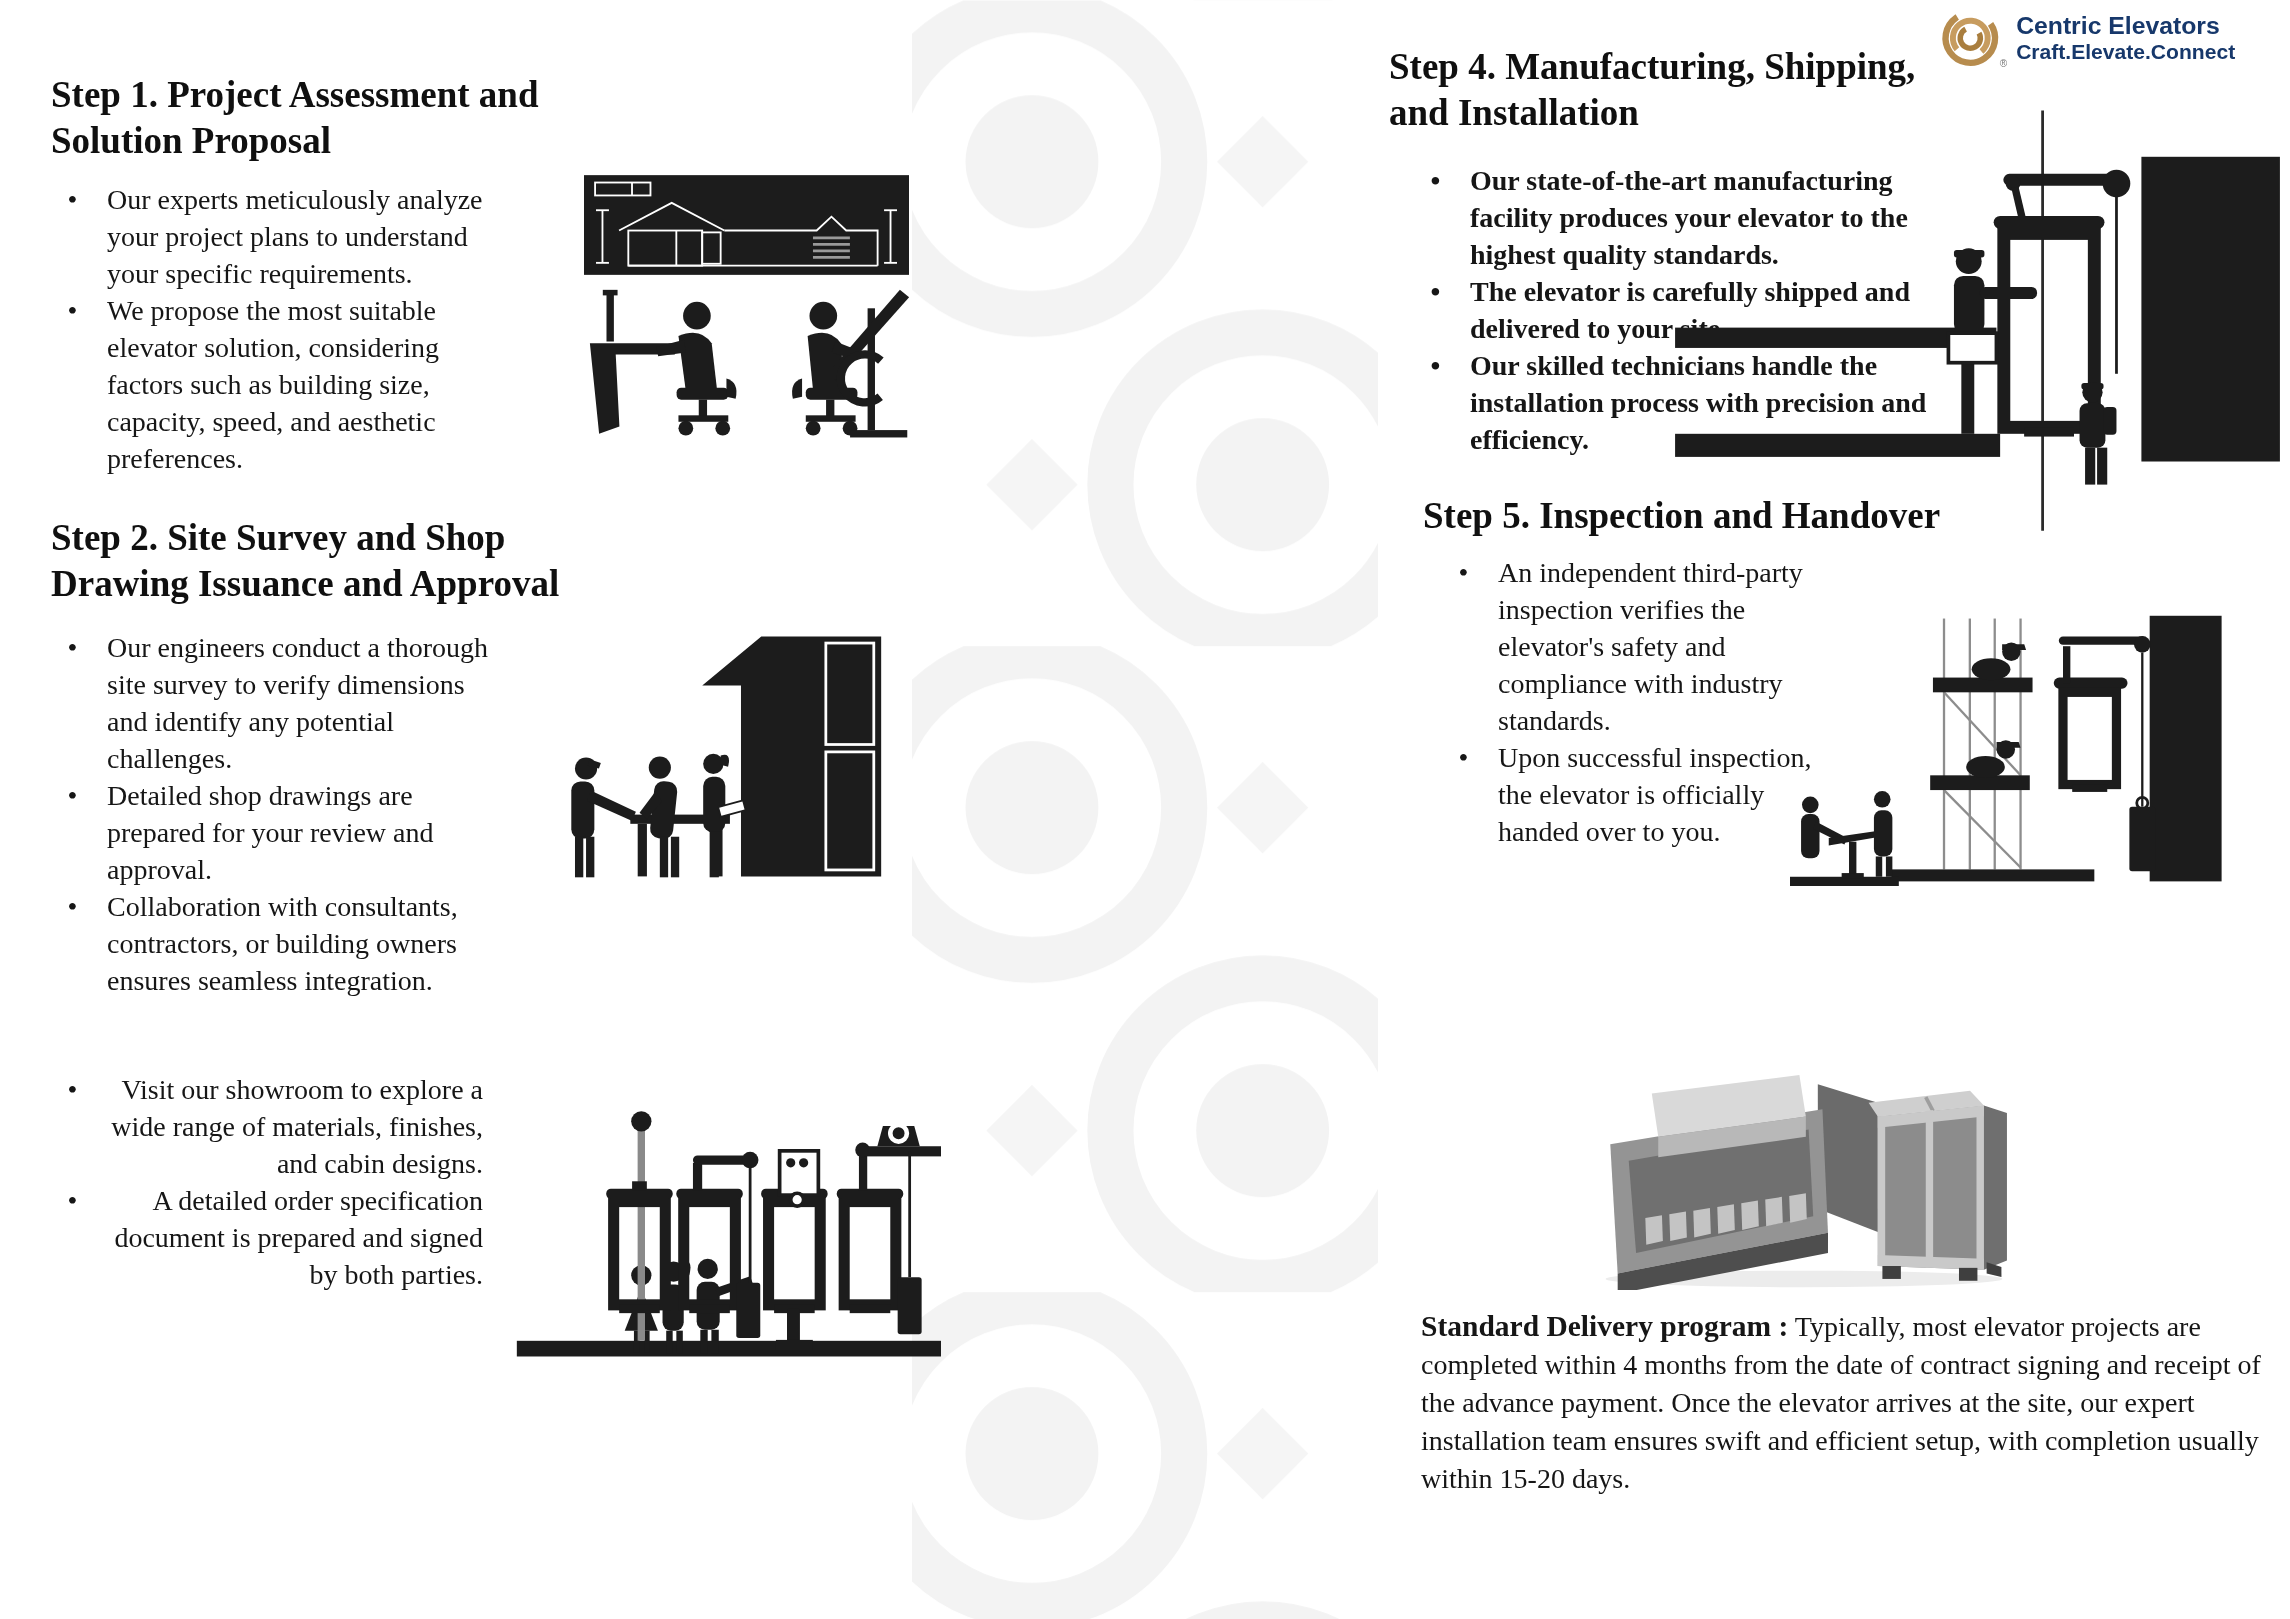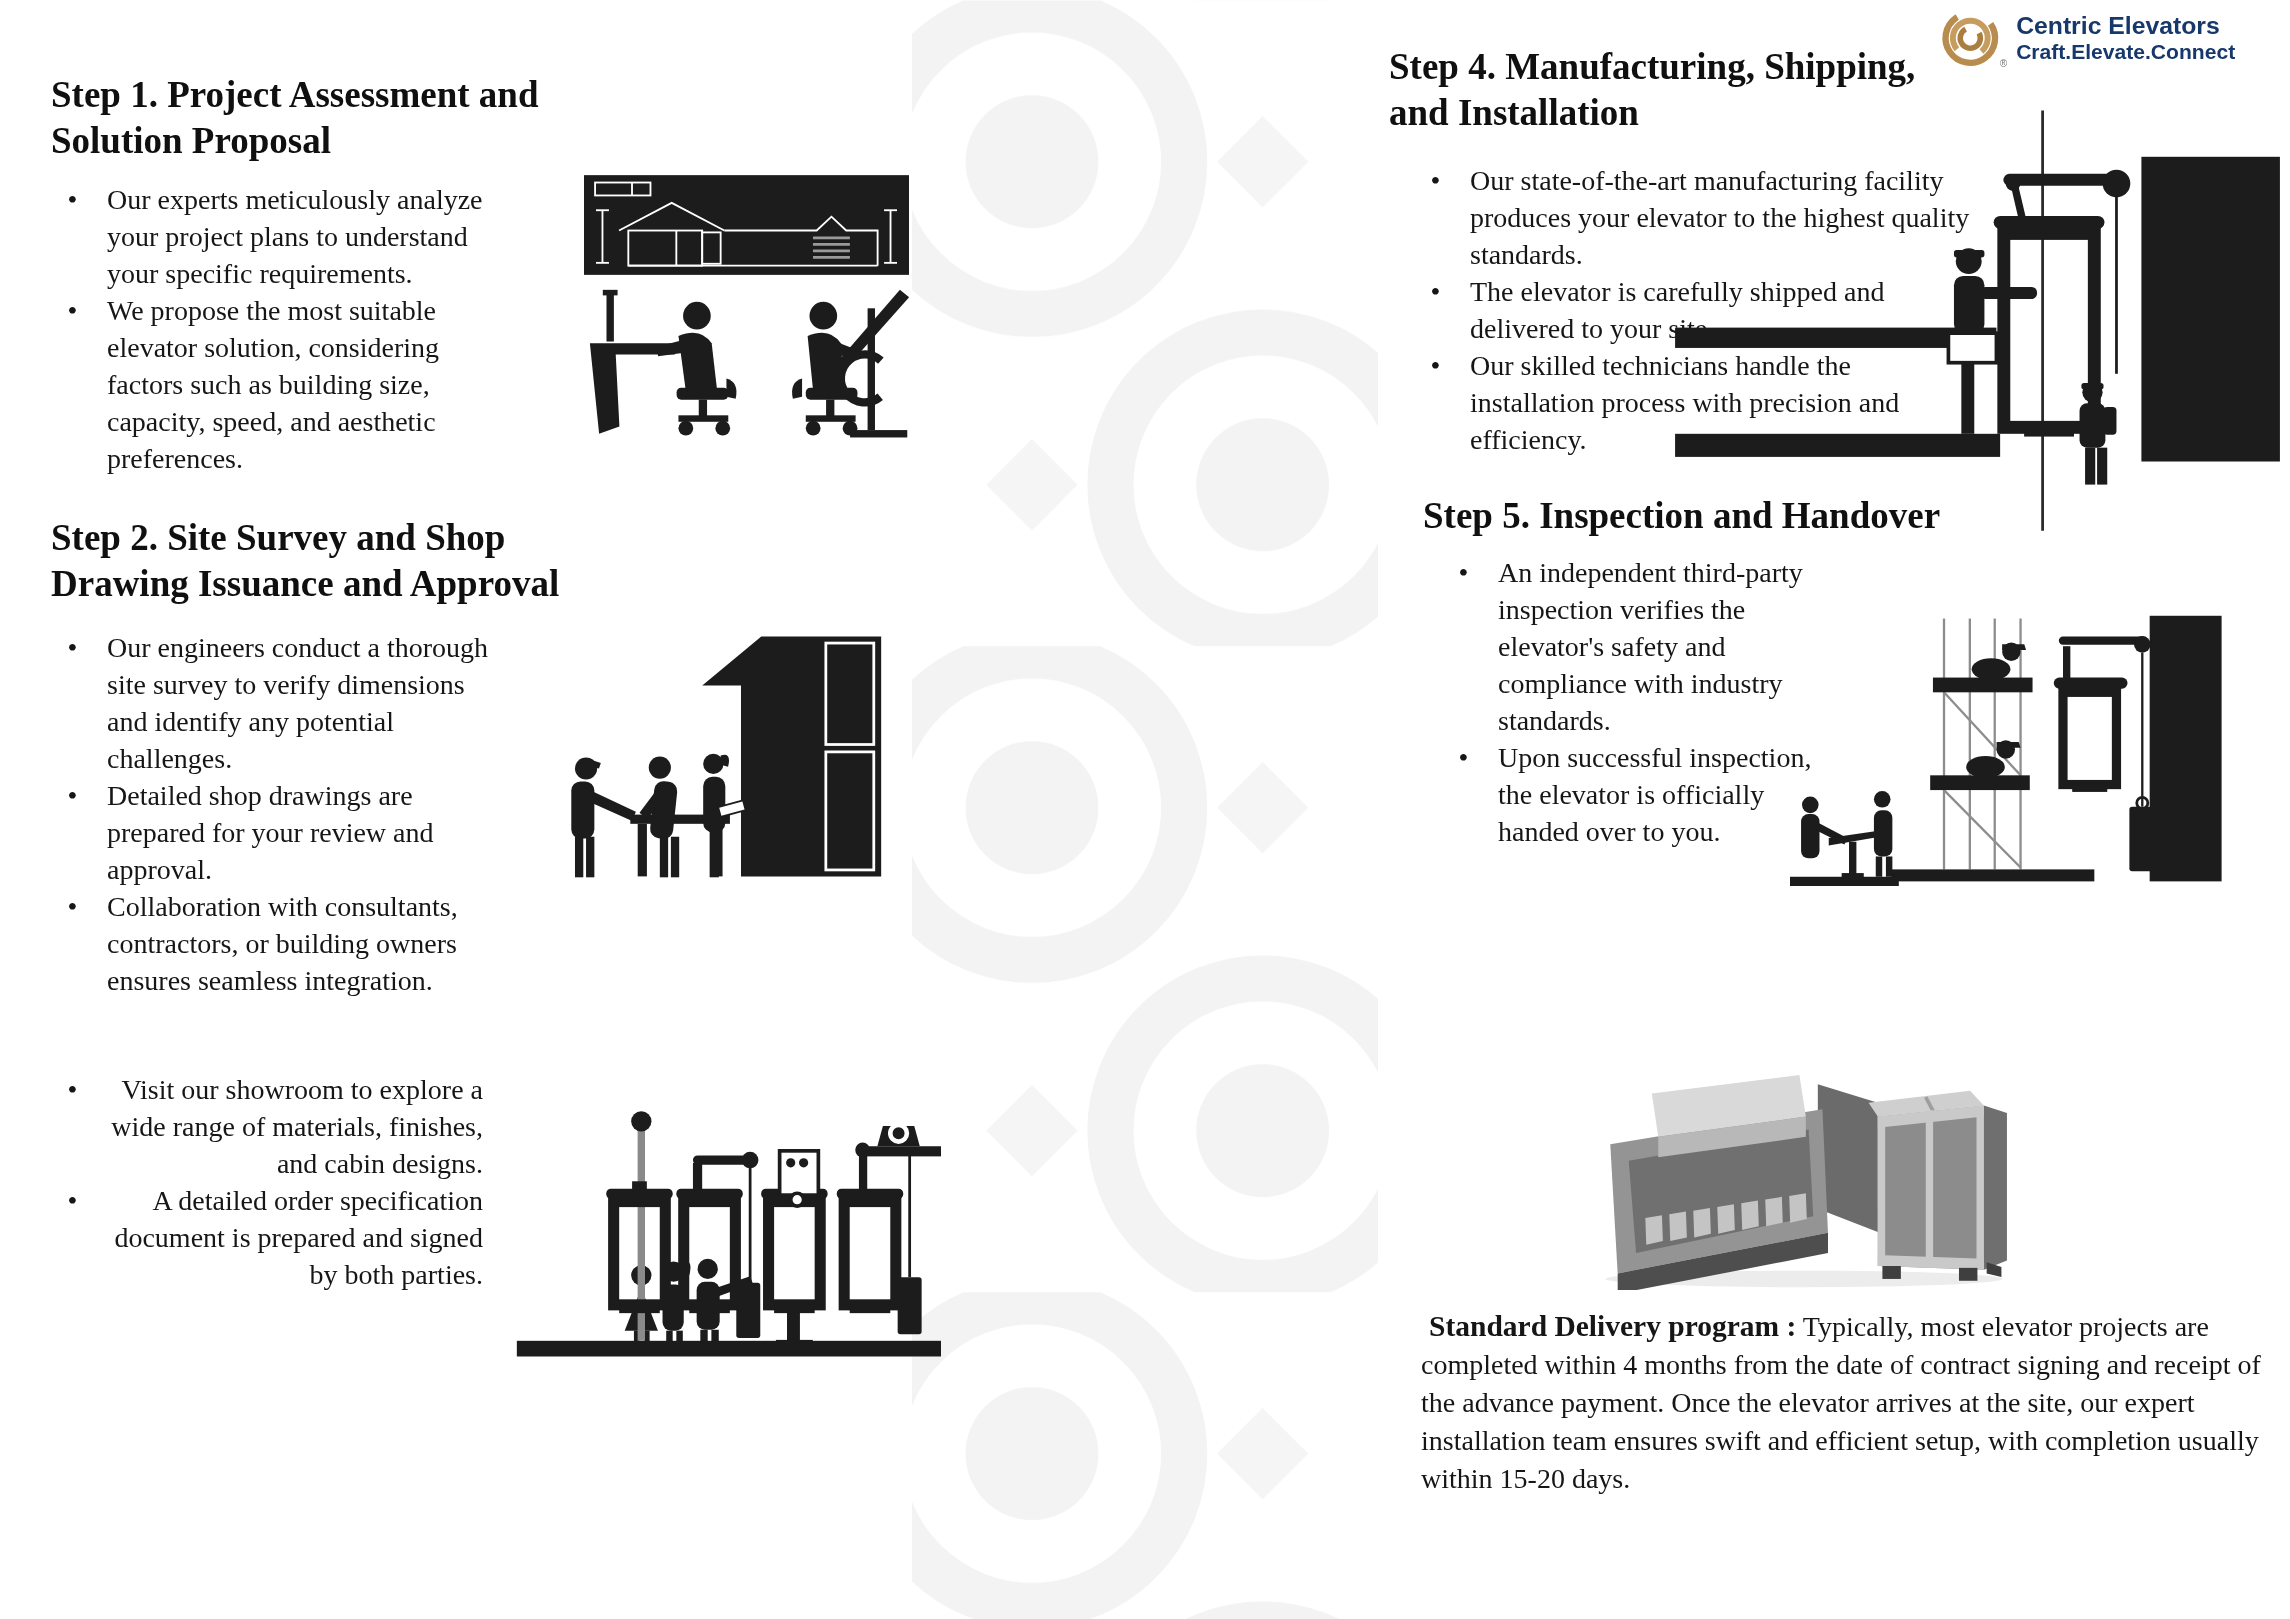--- a/index.html
+++ b/index.html
@@ -4,21 +4,21 @@
 <style>
   html,body{margin:0;padding:0;background:#fff;}
   .page{position:relative;width:2291px;height:1620px;background:#ffffff;overflow:hidden;
         font-family:"Liberation Serif", serif;color:#1a1a1a;}
   .abs{position:absolute;}
   .h{position:absolute;font-weight:bold;font-size:37px;line-height:46px;color:#101010;}
   .bl{position:absolute;list-style:none;margin:0;padding:0;font-size:28px;line-height:37px;color:#161616;}
   .bl li{position:relative;padding-left:44px;}
   .bl li::before{content:"\2022";position:absolute;left:4.6px;top:0;}
   .delivery{position:absolute;font-size:28px;line-height:38px;color:#161616;}
-  .delivery b{font-size:29.5px;margin-left:8px;}
+  .delivery b{font-size:29.5px;}
   svg{display:block;}
 </style>
 </head>
 <body>
 
 <div class="page">
 
   <svg class="abs" style="left:912px;top:0;" width="466" height="1620" viewBox="0 0 505 1755">
     <defs>
       <pattern id="wm" width="505" height="700" patternUnits="userSpaceOnUse">
@@ -200,21 +200,21 @@
     <circle cx="429" cy="38" r="9" fill="none" stroke="#fff" stroke-width="5"></circle>
     <line x1="268" y1="72" x2="268" y2="200" stroke="#1c1c1c" stroke-width="3"></line>
     <line x1="441" y1="58" x2="441" y2="194" stroke="#1c1c1c" stroke-width="3"></line>
     <rect x="300" y="57" width="42" height="48" fill="#fff" stroke="#1c1c1c" stroke-width="4"></rect>
     <circle cx="312" cy="70" r="5" fill="#1c1c1c"></circle>
       <circle cx="326" cy="70" r="5" fill="#1c1c1c"></circle>
     <circle cx="319" cy="110" r="7" fill="#fff" stroke="#1c1c1c" stroke-width="4"></circle>
   </svg>
 
   <div class="h" style="left:1389px;top:44px;width:591px;">Step 4. Manufacturing, Shipping, and Installation</div>
-  <ul class="bl" style="left:1426px;top:162px;width:554px;">
+  <ul class="bl" style="left:1426px;top:162px;width:554px;font-weight:bold;">
     <li>Our state-of-the-art manufacturing facility produces your elevator to the highest quality standards.</li>
     <li>The elevator is carefully shipped and delivered to your site.</li>
     <li>Our skilled technicians handle the installation process with precision and efficiency.</li>
   </ul>
 
   <svg class="abs" style="left:1675px;top:106px;" width="605" height="434" viewBox="0 0 655 470">
     <rect x="505" y="55" width="150" height="330" fill="#1c1c1c"></rect>
     <line x1="398" y1="5" x2="398" y2="460" stroke="#2a2a2a" stroke-width="3"></line>
     <line x1="362" y1="80" x2="478" y2="80" stroke="#1c1c1c" stroke-width="13" stroke-linecap="round"></line>
     <circle cx="366" cy="84" r="8" fill="#1c1c1c"></circle>

